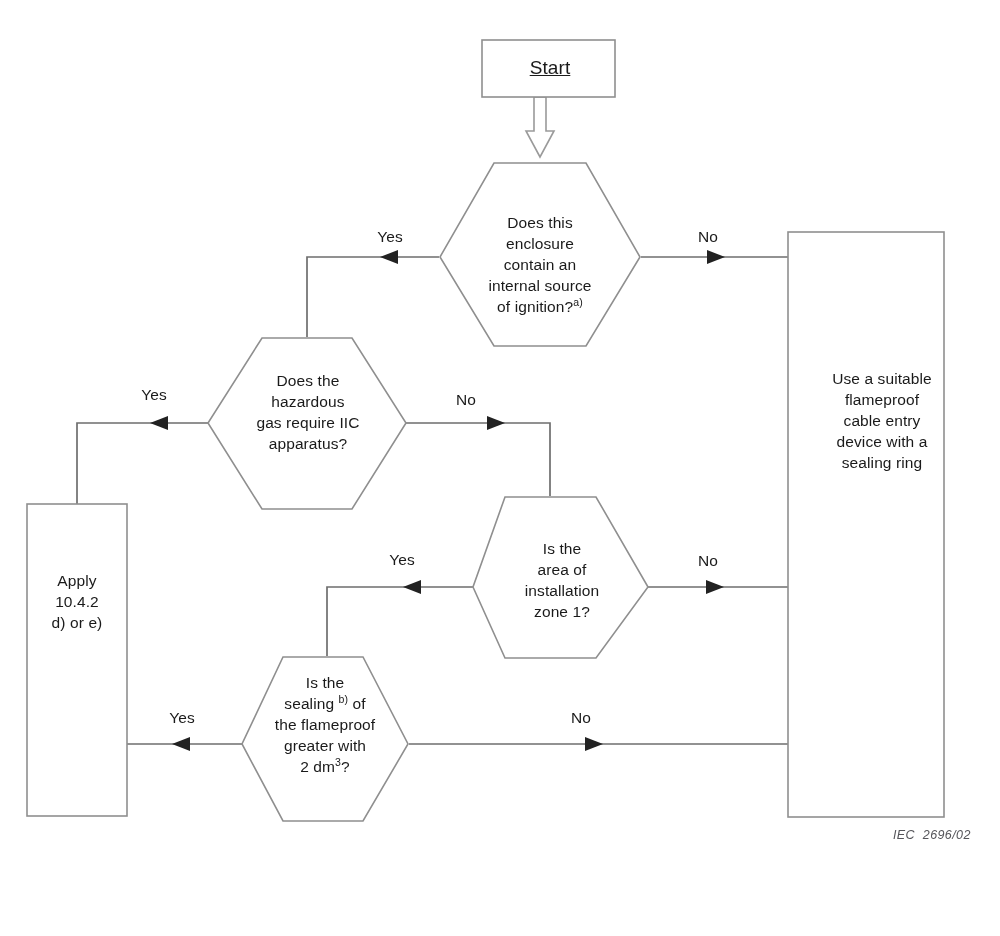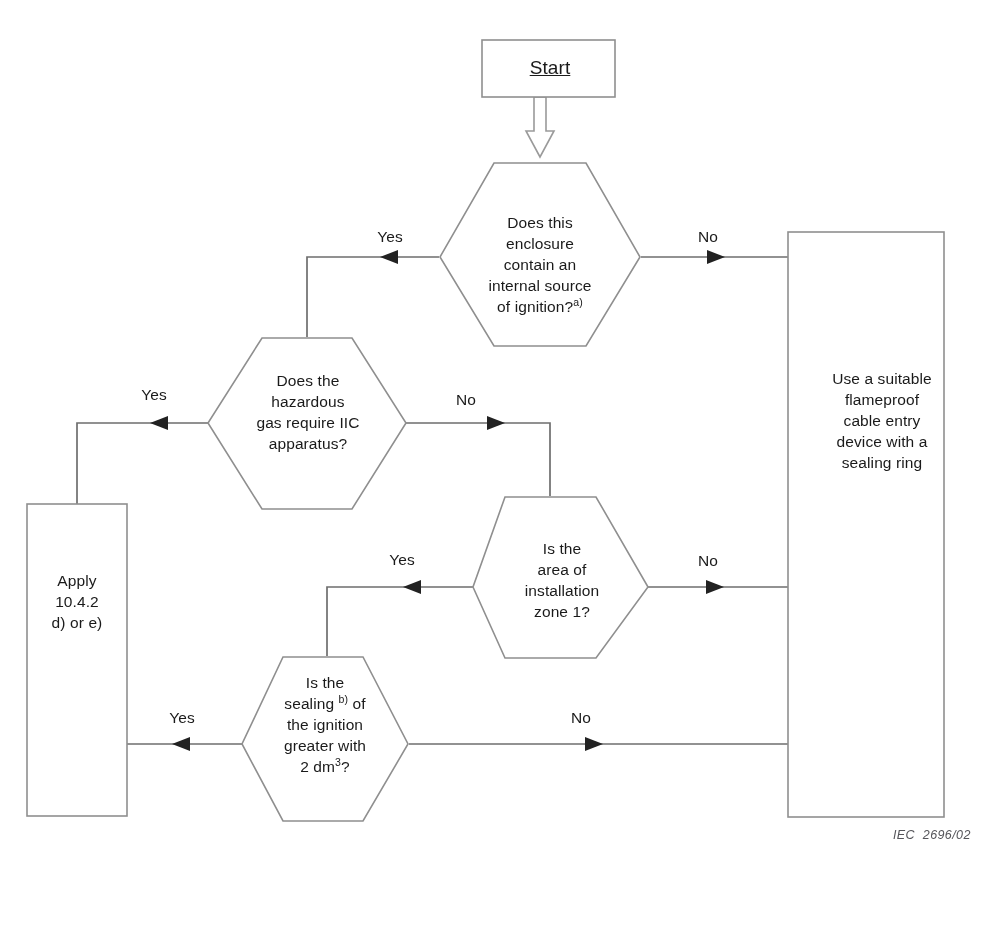--- a/index.html
+++ b/index.html
@@ -165,21 +165,21 @@
 apparatus?</div>
 
   <div class="node-text" style="left:482px; top:538px; width:160px;">Is the
 area of
 installation
 zone 1?</div>
 
   <div class="node-text" style="left:252px; top:672px; width:146px; white-space:normal;">
     <span>Is the</span><br>
     <span>sealing </span><sup>b)</sup><span> of</span><br>
-    <span>the ignition</span><br>
+    <span>the flameproof</span><br>
     <span>greater with</span><br>
     <span>2 dm</span><sup>3</sup><span>?</span>
   </div>
 
   <div class="node-text" style="left:790px; top:368px; width:184px;">Use a suitable
 flameproof
 cable entry
 device with a
 sealing ring</div>
 

